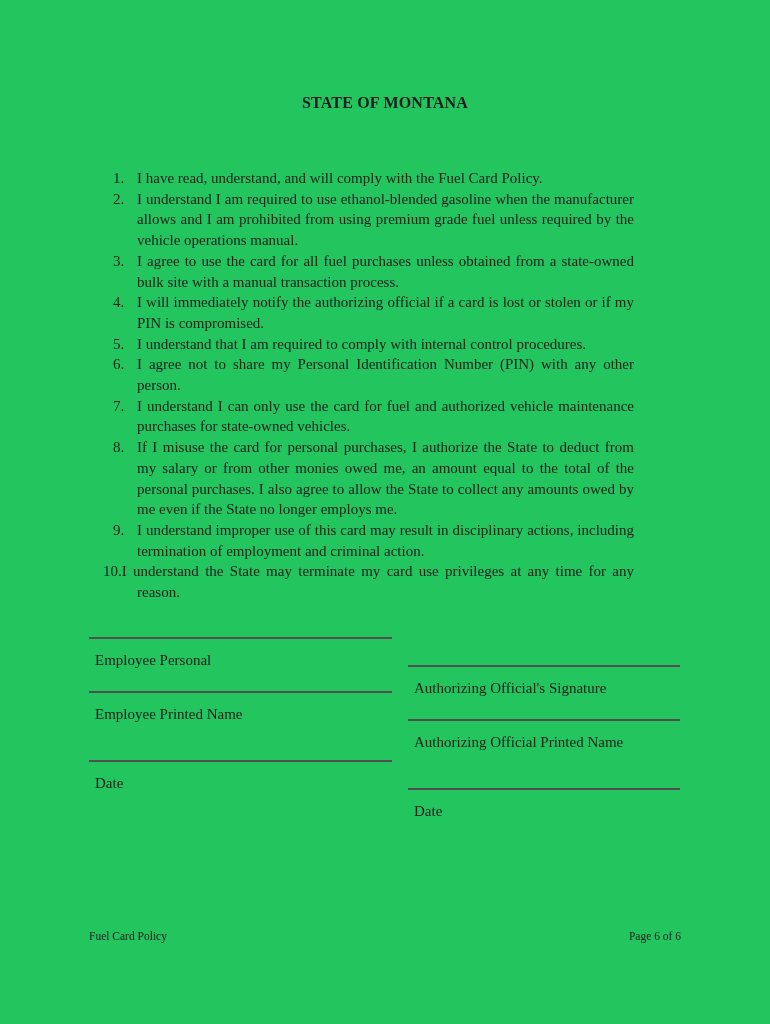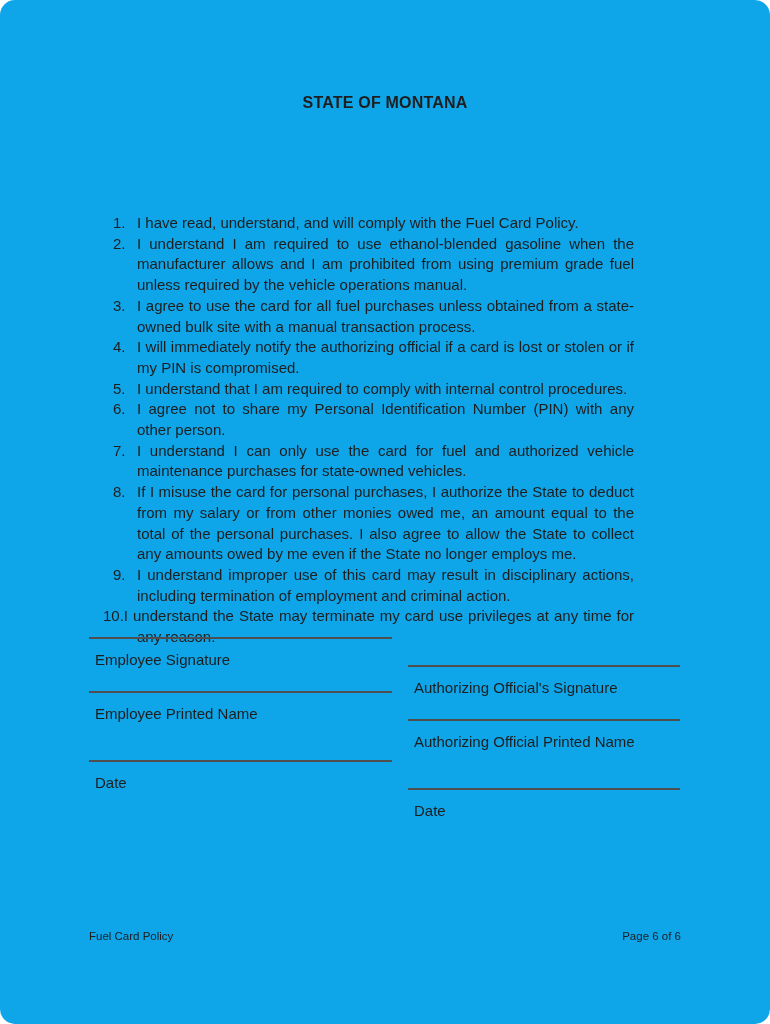--- a/index.html
+++ b/index.html
@@ -5,25 +5,24 @@
   html, body {
     margin: 0;
     padding: 0;
     background: #ffffff;
   }
   .page {
     position: relative;
     width: 770px;
     height: 1024px;
     margin: 0 auto;
-    background: #0ea5e9;
-    font-family: Liberation Sans, sans-serif;
+    background: #22c55e;
+    font-family: Liberation Serif, serif;
     color: #1e1e1e;
     overflow: hidden;
-    border-radius: 15px;
   }
 
   
   .doc-title {
     position: absolute;
     top: 90px;
     left: 0;
     right: 0;
     text-align: center;
     font-size: 16px;
@@ -33,21 +32,20 @@
   }
 
   
   .list {
     position: absolute;
     top: 168px;
     left: 103px;
     width: 531px;
     font-size: 15px;
     line-height: 20.7px;
-    margin-top: 45px;
   }
   .li {
     text-align: justify;
     padding-left: 34px;
     text-indent: -34px;
     margin: 0;
   }
   .li .num {
     display: inline-block;
     width: 34px;
@@ -116,21 +114,21 @@
     <div class="li"><span class="num">5.</span><span>I understand that I am required to comply with internal control procedures.</span></div>
     <div class="li"><span class="num">6.</span><span>I agree not to share my Personal Identification Number (PIN) with any other person.</span></div>
     <div class="li"><span class="num">7.</span><span>I understand I can only use the card for fuel and authorized vehicle maintenance purchases for state-owned vehicles.</span></div>
     <div class="li"><span class="num">8.</span><span>If I misuse the card for personal purchases, I authorize the State to deduct from my salary or from other monies owed me, an amount equal to the total of the personal purchases.  I also agree to allow the State to collect any amounts owed by me even if the State no longer employs me.</span></div>
     <div class="li"><span class="num">9.</span><span>I understand improper use of this card may result in disciplinary actions, including termination of employment and criminal action.</span></div>
     <div class="li"><span class="num num-wide">10.</span><span>I understand the State may terminate my card use privileges at any time for any reason.</span></div>
   </div>
 
   <div class="sig-row row-0">
     <div class="sig-cell left">
-      <div class="sig-label">Employee Signature</div>
+      <div class="sig-label">Employee Personal</div>
     </div>
     <div class="sig-cell right">
       <div class="sig-label">Authorizing Official's Signature</div>
     </div>
   </div>
 
   <div class="sig-row row-1">
     <div class="sig-cell left">
       <div class="sig-label">Employee Printed Name</div>
     </div>

